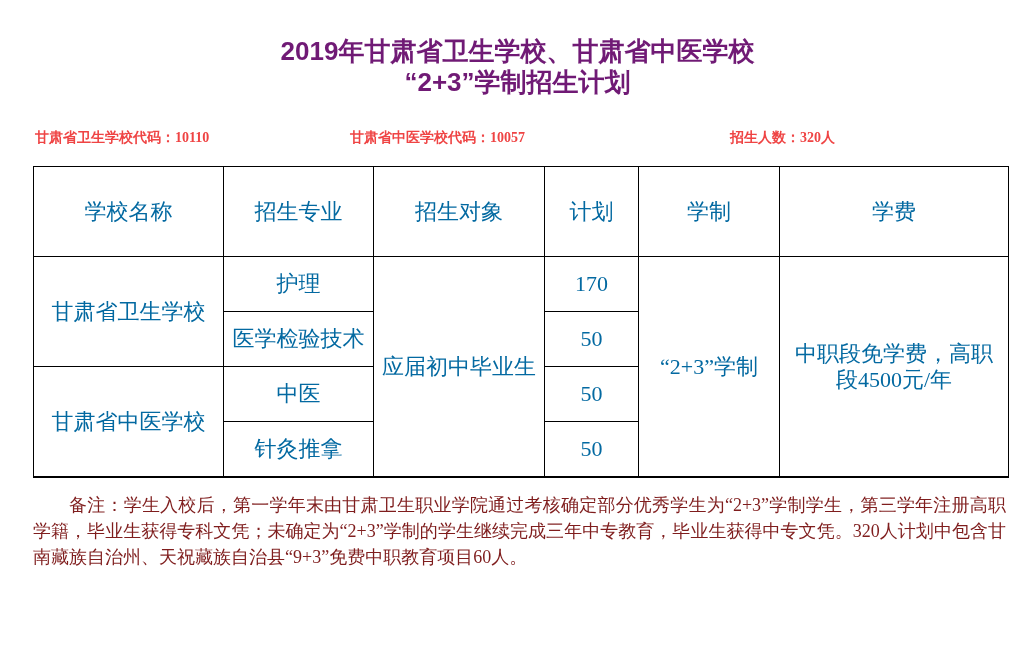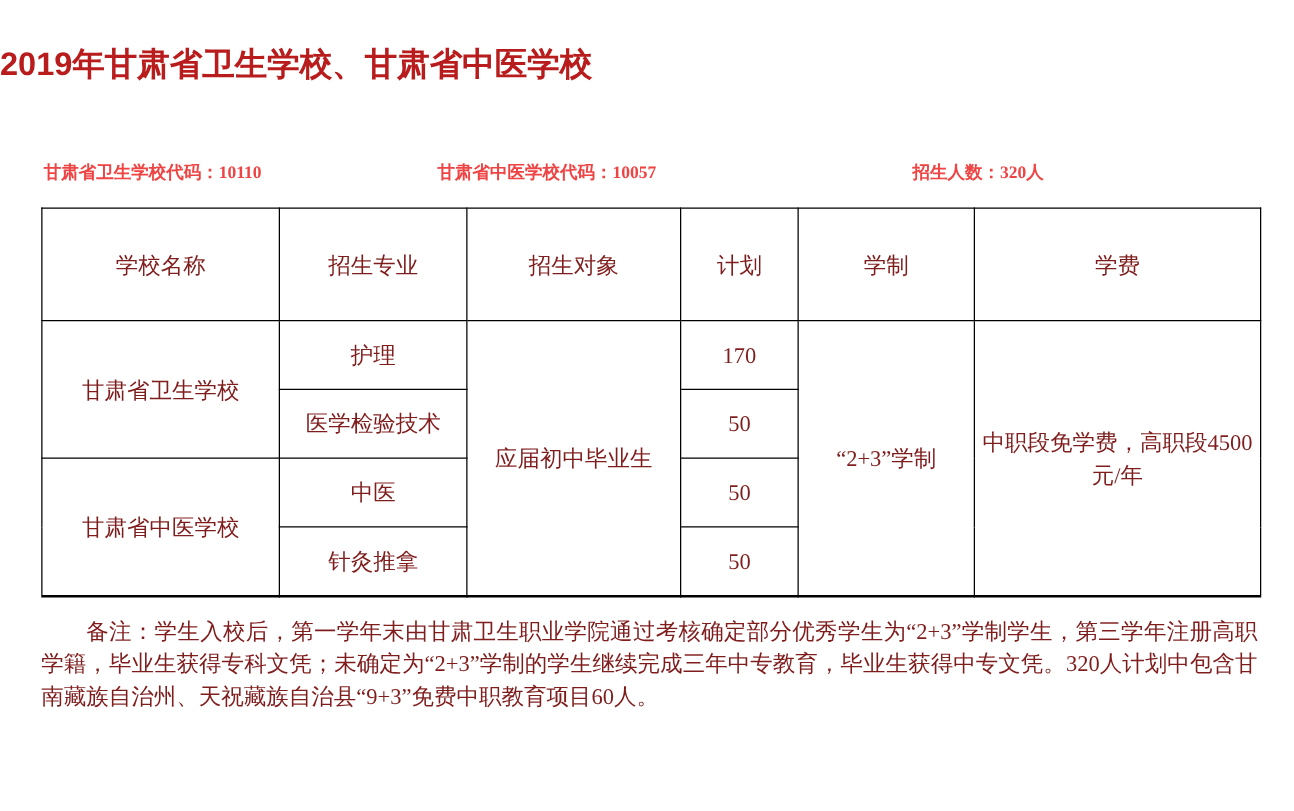--- a/index.html
+++ b/index.html
@@ -6,40 +6,40 @@
   body {
     width: 1035px; height: 649px;
     background: #ffffff;
     font-family: "Liberation Serif", "DejaVu Serif", serif;
     color: #1d1d1d;
   }
   .page { position: relative; width: 1035px; height: 649px; overflow: hidden; }
 
   .title {
     position: absolute; top: 36px; left: 0; width: 100%;
-    text-align: left;
+    text-align: center;
     font-family: "Liberation Sans", "DejaVu Sans", sans-serif;
     font-weight: bold; font-size: 26px; line-height: 31px;
-    color: #b91c1c;
+    color: #701a75;
   }
 
   .info-bar span {
     position: absolute; top: 129px;
     font-weight: bold; font-size: 14px; white-space: nowrap;
     color: #ef4444;
   }
   .info-s1 { left: 35px; }
   .info-s2 { left: 350px; text-align: right; }
   .info-s3 { left: 730px; }
 
   table.admission {
     position: absolute; top: 166px; left: 33px;
     border-collapse: collapse; table-layout: fixed;
     width: 975px;
-    font-size: 18px; color: #7f1d1d;
+    font-size: 22px; color: #0369a1;
   }
   table.admission td {
     border: 1px solid #000;
     text-align: center; vertical-align: middle;
     padding: 2px 6px;
     overflow: hidden;
   }
   table.admission { border-bottom: 2px solid #000; }
   tr.header-row td { height: 85px; }
   tr.body-row td { height: 50px; }
@@ -52,20 +52,21 @@
     margin: 0; color: #7f1d1d;
   }
 </style>
 </head>
 <body>
 
 <div class="page">
 
   <div class="title">
     <div>2019年甘肃省卫生学校、甘肃省中医学校</div>
+    <div>“2+3”学制招生计划</div>
   </div>
 
   <div class="info-bar">
     <span class="info-s1">甘肃省卫生学校代码：10110</span>
     <span class="info-s2">甘肃省中医学校代码：10057</span>
     <span class="info-s3">招生人数：320人</span>
   </div>
 
   <table class="admission">
     <colgroup>

